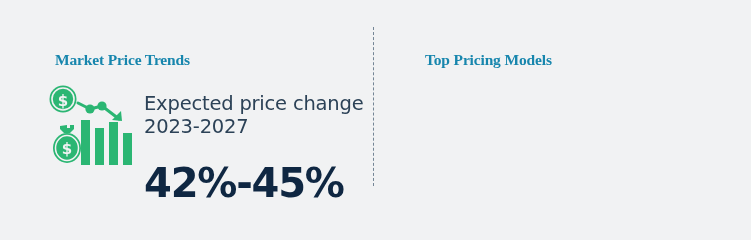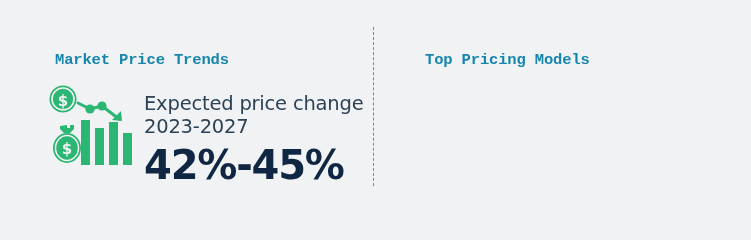--- a/index.html
+++ b/index.html
@@ -29,21 +29,21 @@
   .panel {
     position: absolute;
     top: 0;
     height: 211px;
   }
   #panel-left  { left: 0px;   width: 370px; }
   #panel-right { left: 362px; width: 401px; }
 
   .panel-title {
     position: absolute;
-    font-family: Liberation Mono, monospace;
+    font-family: Liberation Serif, serif;
     font-weight: bold;
     font-size: 15.5px;
     letter-spacing: -0.15px;
     color: #1786ad;
     white-space: nowrap;
     text-align: right;
   }
   #panel-left  .panel-title { left: 55px; top: 38px; }
   #panel-right .panel-title { left: 63px; top: 38px; }
 
@@ -75,21 +75,21 @@
   #expected-label {
     font-family: "DejaVu Sans", sans-serif;
     font-size: 19.5px;
     line-height: 23px;
     color: #2c4257;
     letter-spacing: -0.2px;
     white-space: pre-line;
     margin-top: 24px;
   }
   #big-figure {
-    margin-top: 4px;
+    margin-top: 22px;
     font-family: "DejaVu Sans", sans-serif;
     font-weight: bold;
     font-size: 40px;
     line-height: 46px;
     letter-spacing: -1.2px;
     color: #0f2742;
     white-space: nowrap;
   }
 </style>
 </head>

